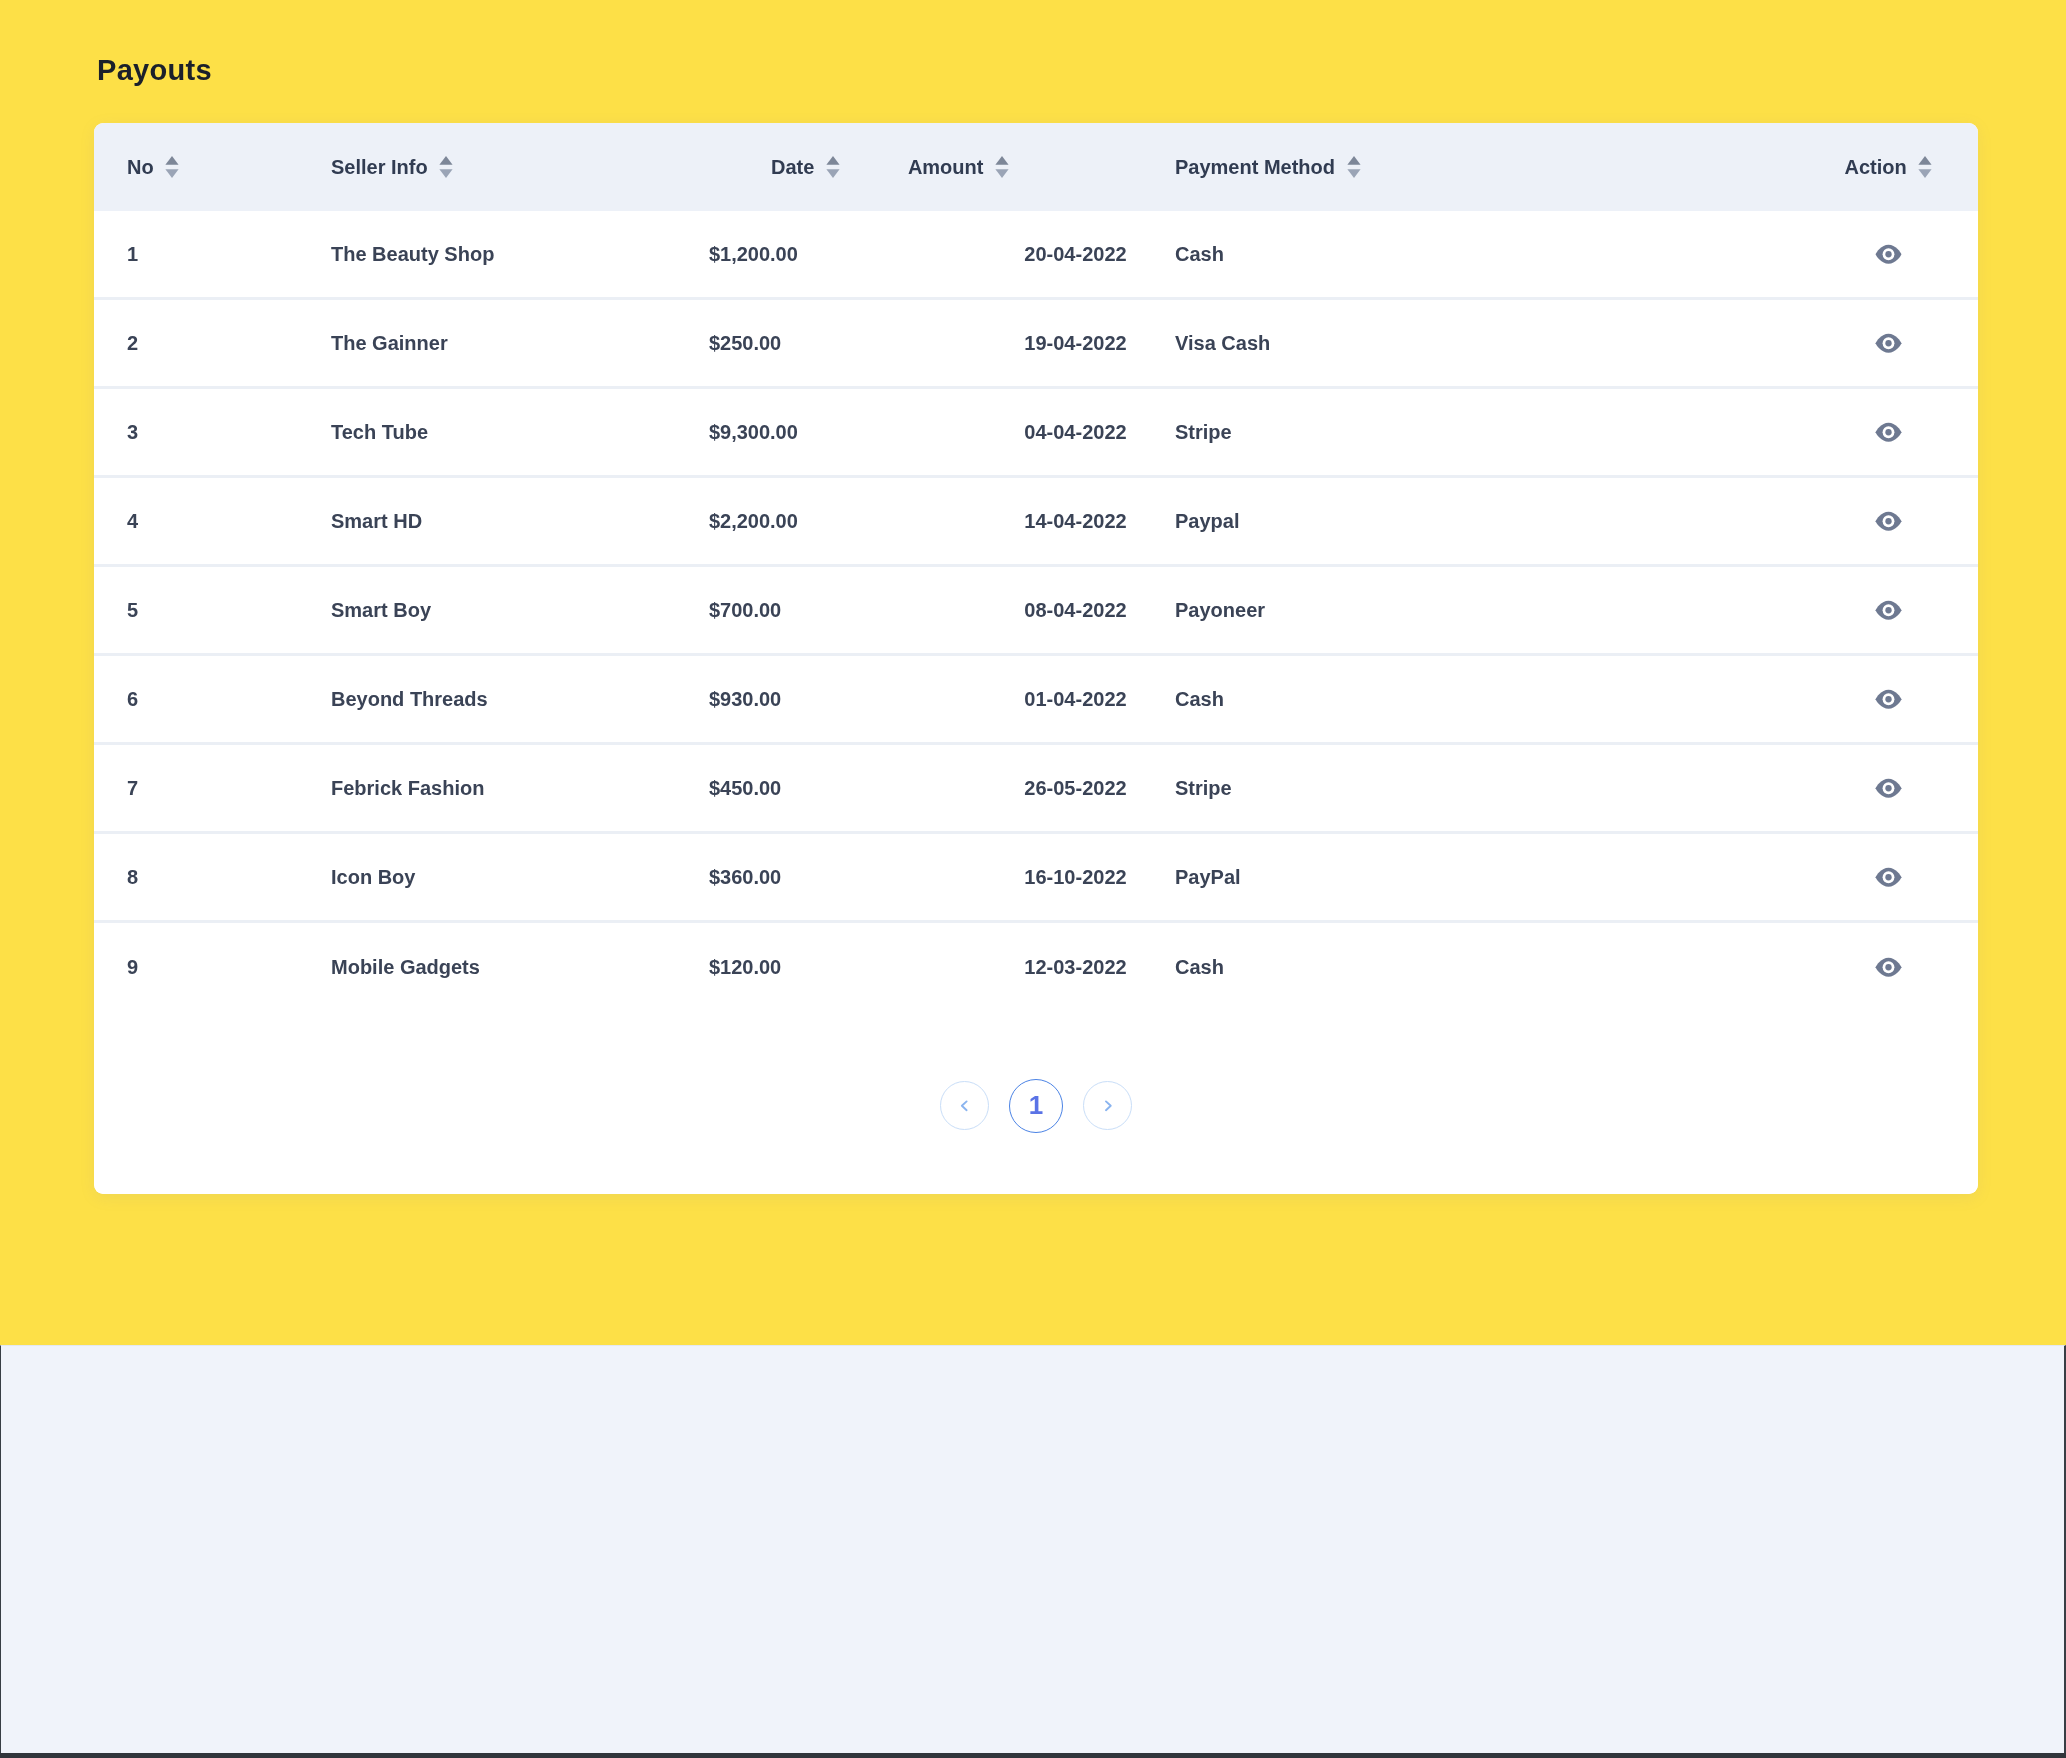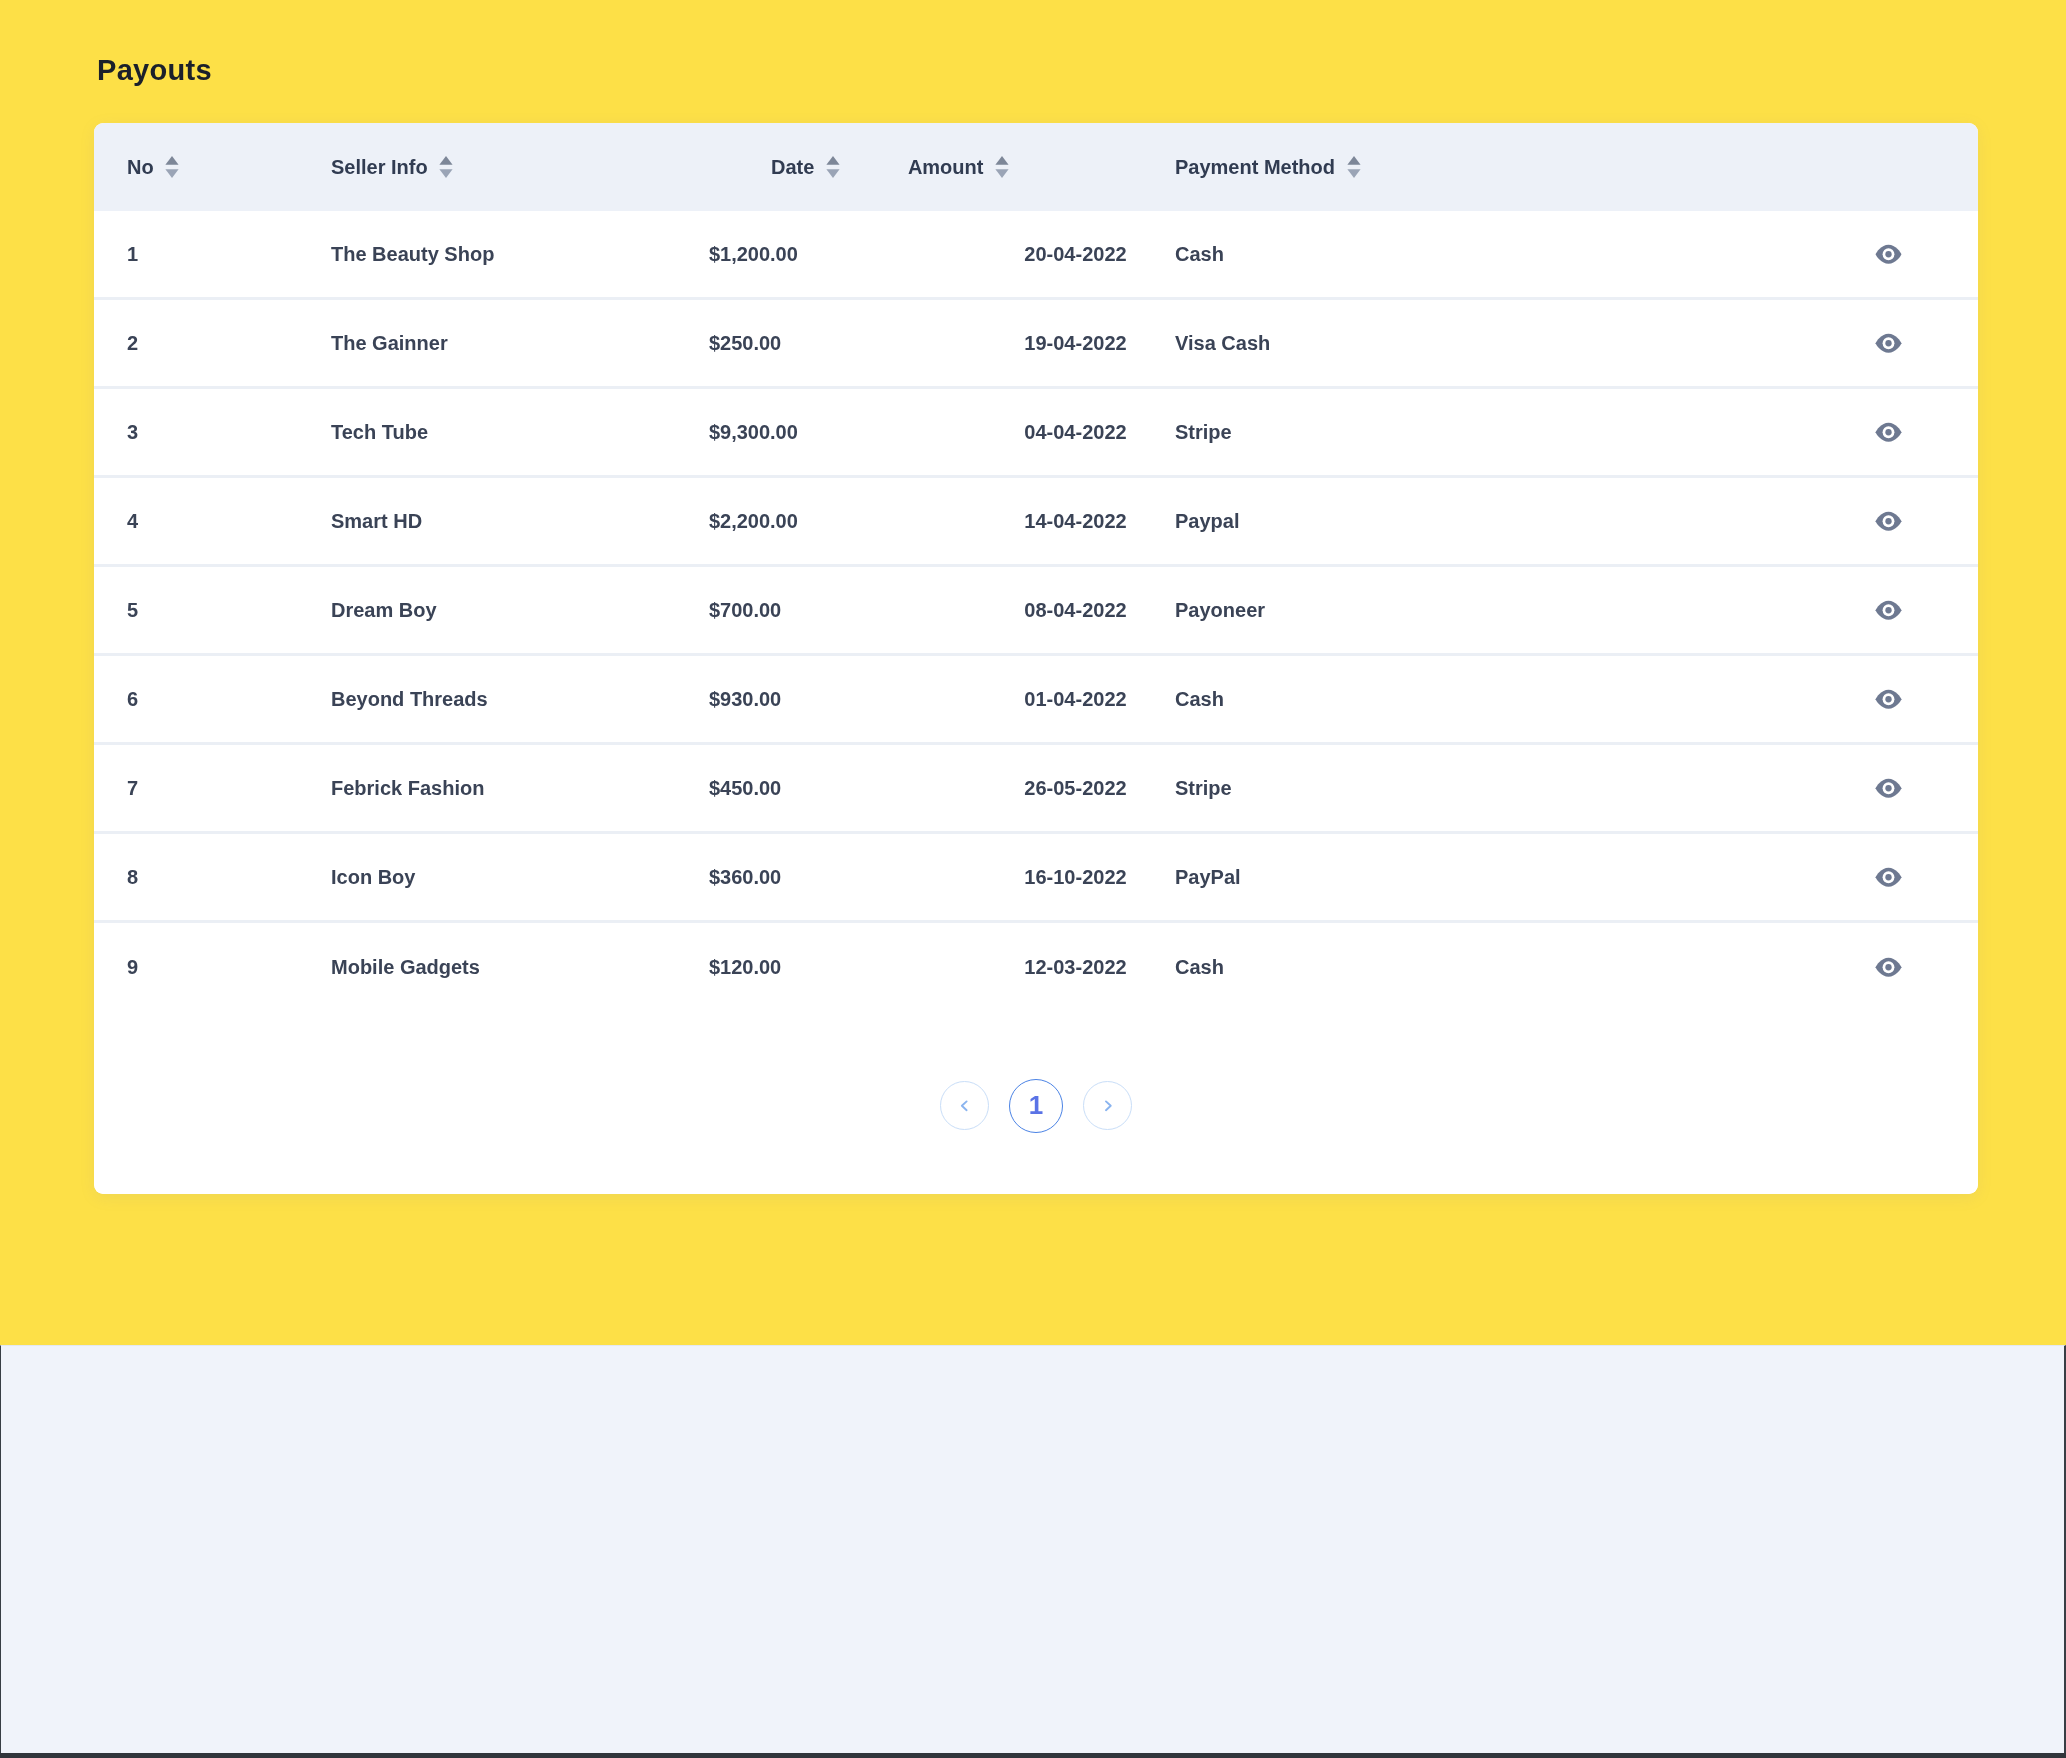--- a/index.html
+++ b/index.html
@@ -178,20 +178,27 @@
       <polygon points="0,24 24,24 12,40" fill="#9aa4b6"></polygon>
     </svg>
   </div>
           <div class="th col-method">
     <span>Payment Method</span>
     <svg class="sort-glyph" width="14" height="22" viewBox="0 0 24 40" aria-hidden="true">
       <polygon points="12,0 24,16 0,16" fill="#7d8798"></polygon>
       <polygon points="0,24 24,24 12,40" fill="#9aa4b6"></polygon>
     </svg>
   </div>
+          <div class="th col-action">
+    <span>Action</span>
+    <svg class="sort-glyph" width="14" height="22" viewBox="0 0 24 40" aria-hidden="true">
+      <polygon points="12,0 24,16 0,16" fill="#7d8798"></polygon>
+      <polygon points="0,24 24,24 12,40" fill="#9aa4b6"></polygon>
+    </svg>
+  </div>
         </div>
       <div class="tbody" id="tbody">
           <div class="tr">
     <div class="td col-no">1</div>
     <div class="td col-seller">The Beauty Shop</div>
     <div class="td col-amount">$1,200.00</div>
     <div class="td col-date">20-04-2022</div>
     <div class="td col-method">Cash</div>
     <div class="td col-action">
       <button class="eye-btn">
@@ -246,21 +253,21 @@
         <svg width="27" height="20.5" viewBox="0 0 48 36" aria-hidden="true">
           <path d="M24 1 C36.5 1 45.6 14.2 47 18 C45.6 21.8 36.5 35 24 35 C11.5 35 2.4 21.8 1 18 C2.4 14.2 11.5 1 24 1 Z" fill="#6e7991"></path>
           <circle cx="24" cy="18" r="10.5" fill="#ffffff"></circle>
           <circle cx="24" cy="18" r="5.6" fill="#6e7991"></circle>
         </svg>
       </button>
     </div>
   </div>
           <div class="tr">
     <div class="td col-no">5</div>
-    <div class="td col-seller">Dream Boy</div>
+    <div class="td col-seller">Smart Boy</div>
     <div class="td col-amount">$700.00</div>
     <div class="td col-date">08-04-2022</div>
     <div class="td col-method">Payoneer</div>
     <div class="td col-action">
       <button class="eye-btn">
         <svg width="27" height="20.5" viewBox="0 0 48 36" aria-hidden="true">
           <path d="M24 1 C36.5 1 45.6 14.2 47 18 C45.6 21.8 36.5 35 24 35 C11.5 35 2.4 21.8 1 18 C2.4 14.2 11.5 1 24 1 Z" fill="#6e7991"></path>
           <circle cx="24" cy="18" r="10.5" fill="#ffffff"></circle>
           <circle cx="24" cy="18" r="5.6" fill="#6e7991"></circle>
         </svg>

